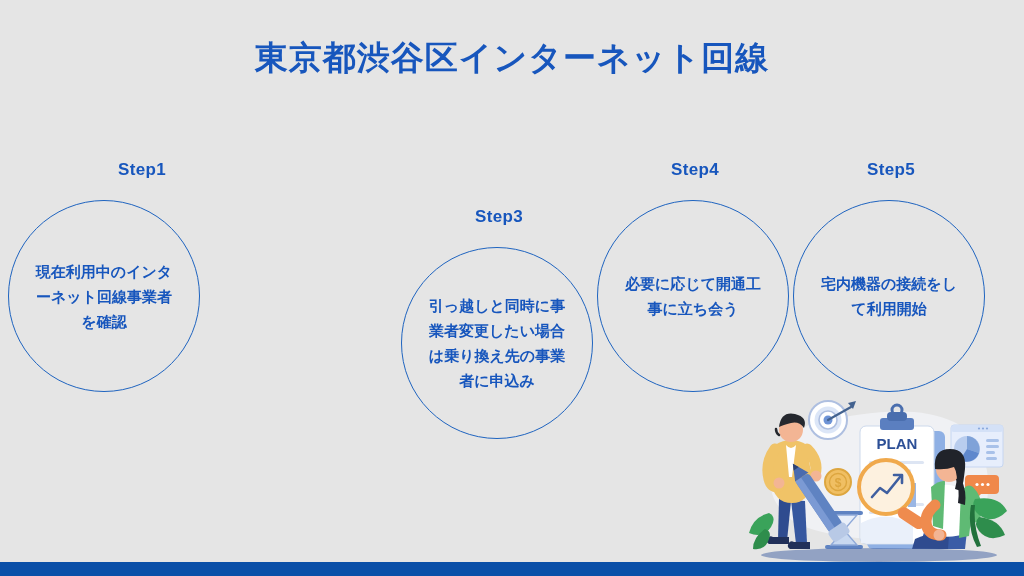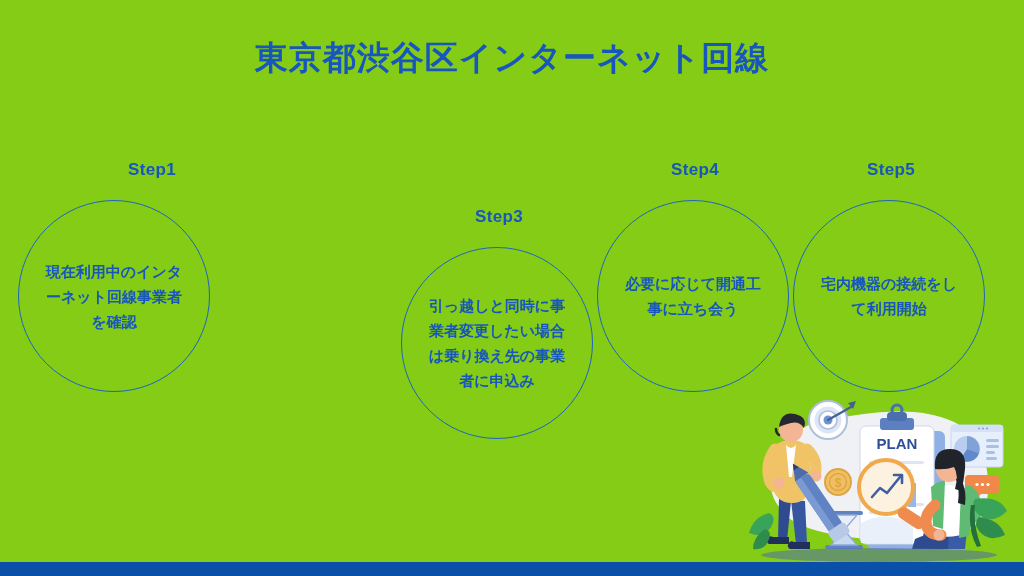--- a/index.html
+++ b/index.html
@@ -12,21 +12,21 @@
     height: 576px;
     overflow: hidden;
     background: #fcfcfc;
     font-family: "Liberation Sans", "DejaVu Sans", sans-serif;
   }
 
   #slide {
     position: relative;
     width: 1024px;
     height: 576px;
-    background: #84cc16;
+    background: #e5e5e5;
     overflow: hidden;
   }
 
   
   .title-block {
     position: absolute;
     top: 34px;
     left: 0;
     width: 1024px;
     text-align: center;
@@ -83,21 +83,21 @@
     color: #1756bd;
     font-weight: bold;
     font-size: 15px;
     line-height: 25px;
     text-align: center;
     width: 148px;
     word-break: break-all;
   }
 
   
-  .step-1 { left: 116px; padding-left: 36px; }
+  .step-1 { left: 106px; padding-left: 36px; }
   .step-2 { left: 303px; }
   .step-3 { left: 499px; margin-top: 47px; }
   .step-4 { left: 695px; }
   .step-5 { left: 891px; }
 
   
   .bottom-bar {
     position: absolute;
     left: 0;
     bottom: 0;

